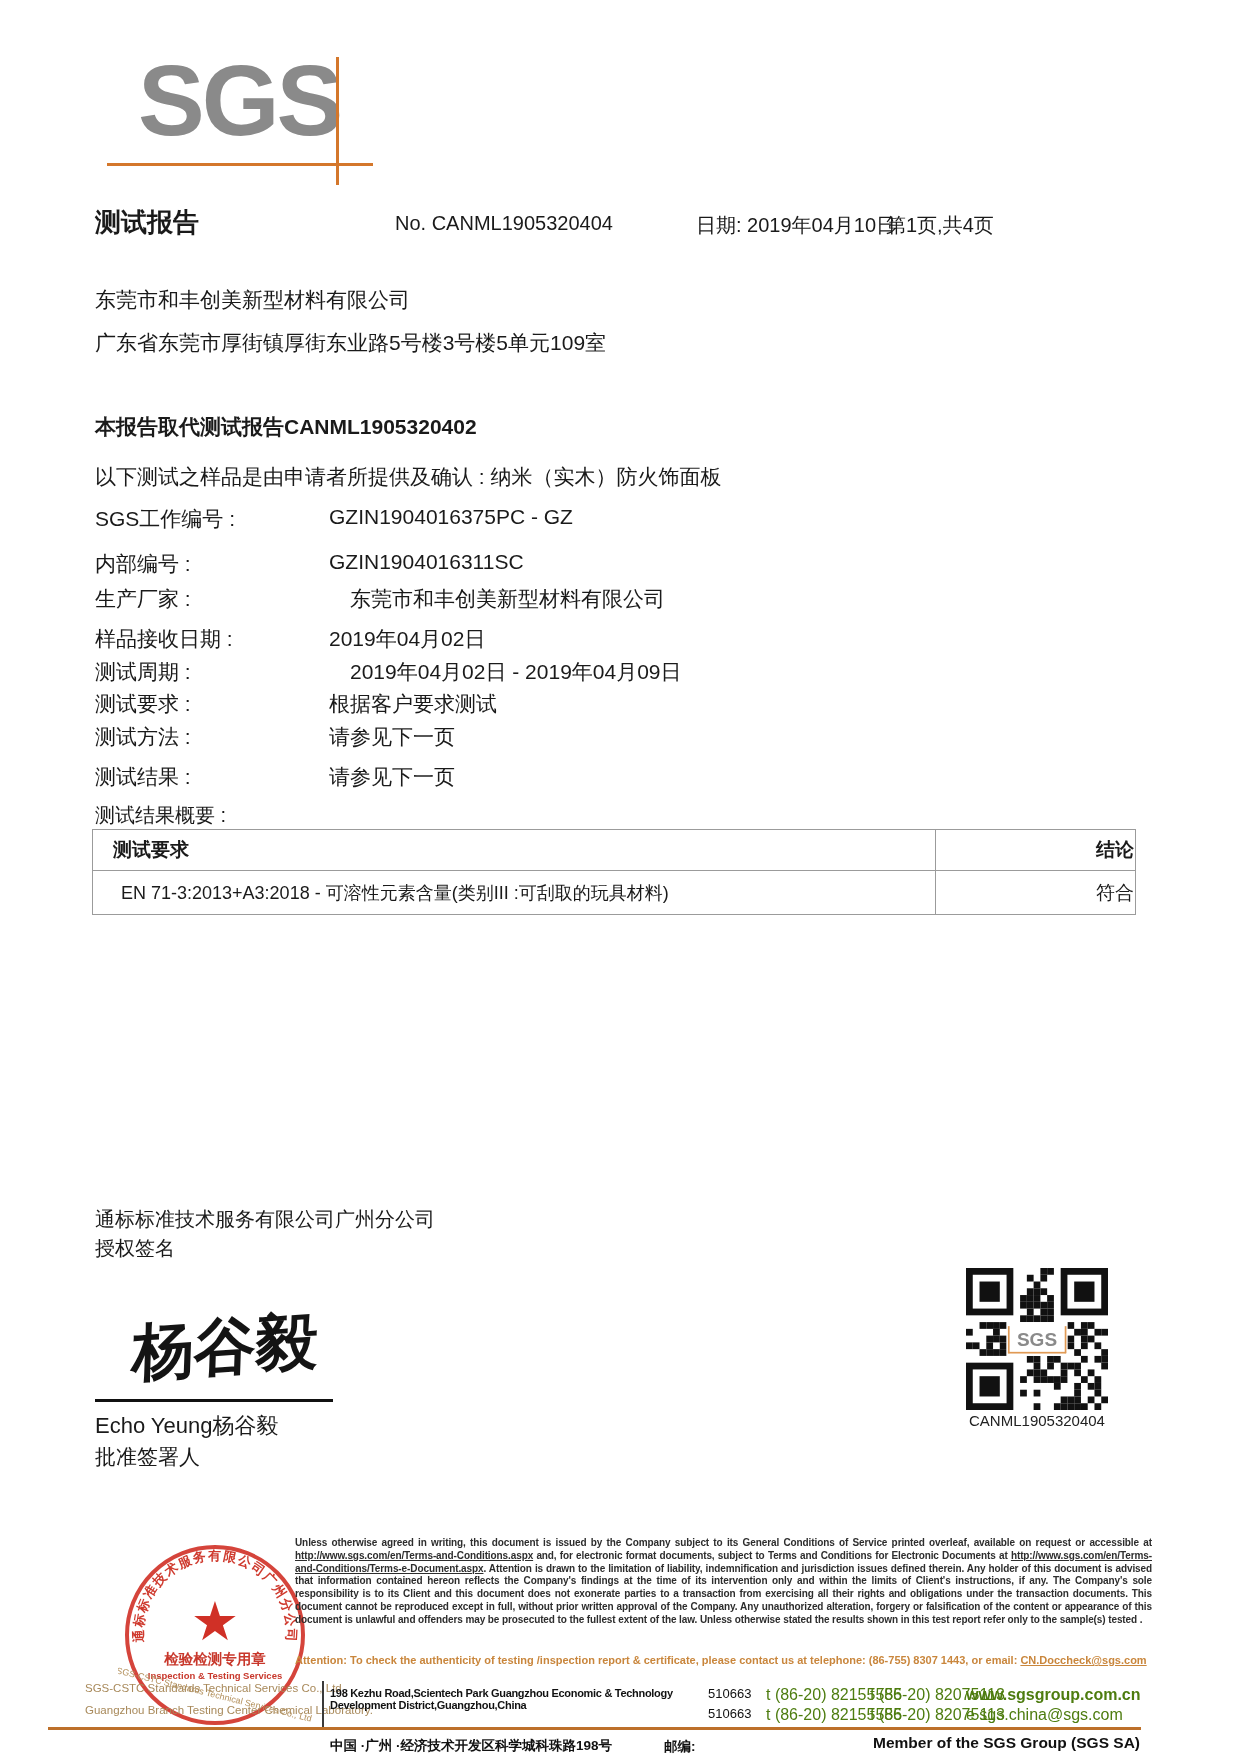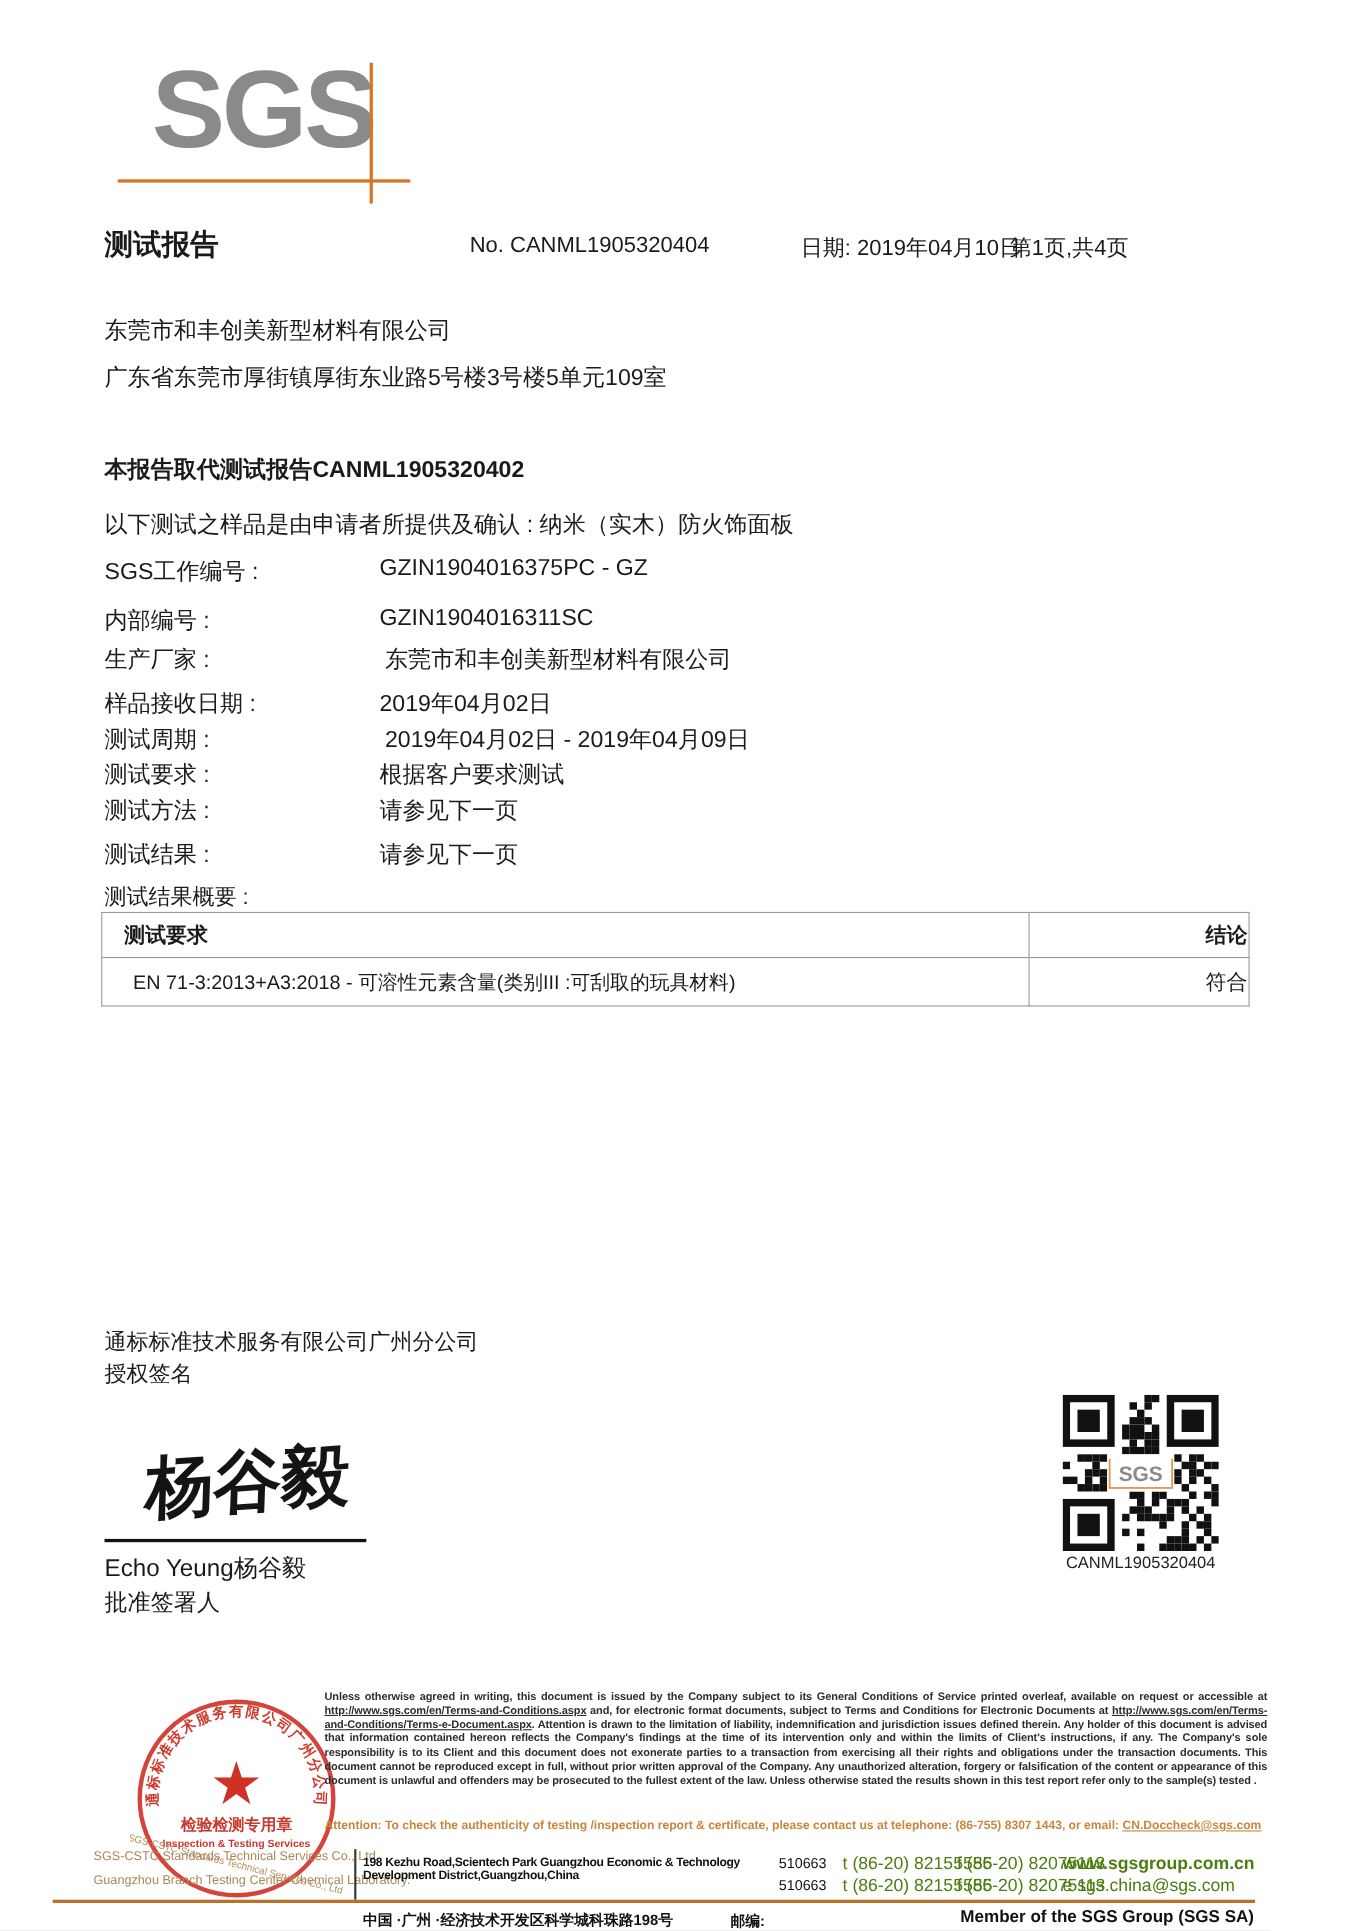--- a/index.html
+++ b/index.html
@@ -4,26 +4,26 @@
 <style>
   html,body{margin:0;padding:0;background:#e8e8e8;}
   .page{position:relative;width:1241px;height:1755px;background:#ffffff;margin:0 auto;
         font-family:"Liberation Sans","DejaVu Sans",sans-serif;color:#1a1a1a;overflow:hidden;}
   .abs{position:absolute;}
   
   .logo-text{font-weight:bold;color:#8a8a8a;font-size:100px;letter-spacing:-3px;line-height:1;}
   .ln-orange{background:#d4772b;}
   
   .rpt-title{font-size:26px;font-weight:bold;}
-  .hdr-txt{font-size:20px;margin-left:32px;}
+  .hdr-txt{font-size:20px;}
   .body-txt{font-size:21px;}
   .bold{font-weight:bold;}
   
   .info-label{position:absolute;left:0;font-size:21px;white-space:nowrap;}
-  .info-value{position:absolute;left:250px;font-size:21px;white-space:nowrap;}
+  .info-value{position:absolute;left:234px;font-size:21px;white-space:nowrap;}
   
   table.sum{border-collapse:collapse;width:1043px;table-layout:fixed;}
   table.sum th,table.sum td{border:1px solid #9b9b9b;}
   table.sum th{font-size:19px;font-weight:bold;text-align:left;height:38px;padding-left:20px;}
   table.sum th.c,table.sum td.c{text-align:right;padding-left:0;}
   table.sum td{font-size:18px;height:41px;padding-left:28px;}
   
   .sig-hand{font-size:62px;font-weight:bold;color:#141414;transform:rotate(-4deg) skewX(-6deg);
             font-family:"DejaVu Serif","Liberation Serif",serif;}
   

